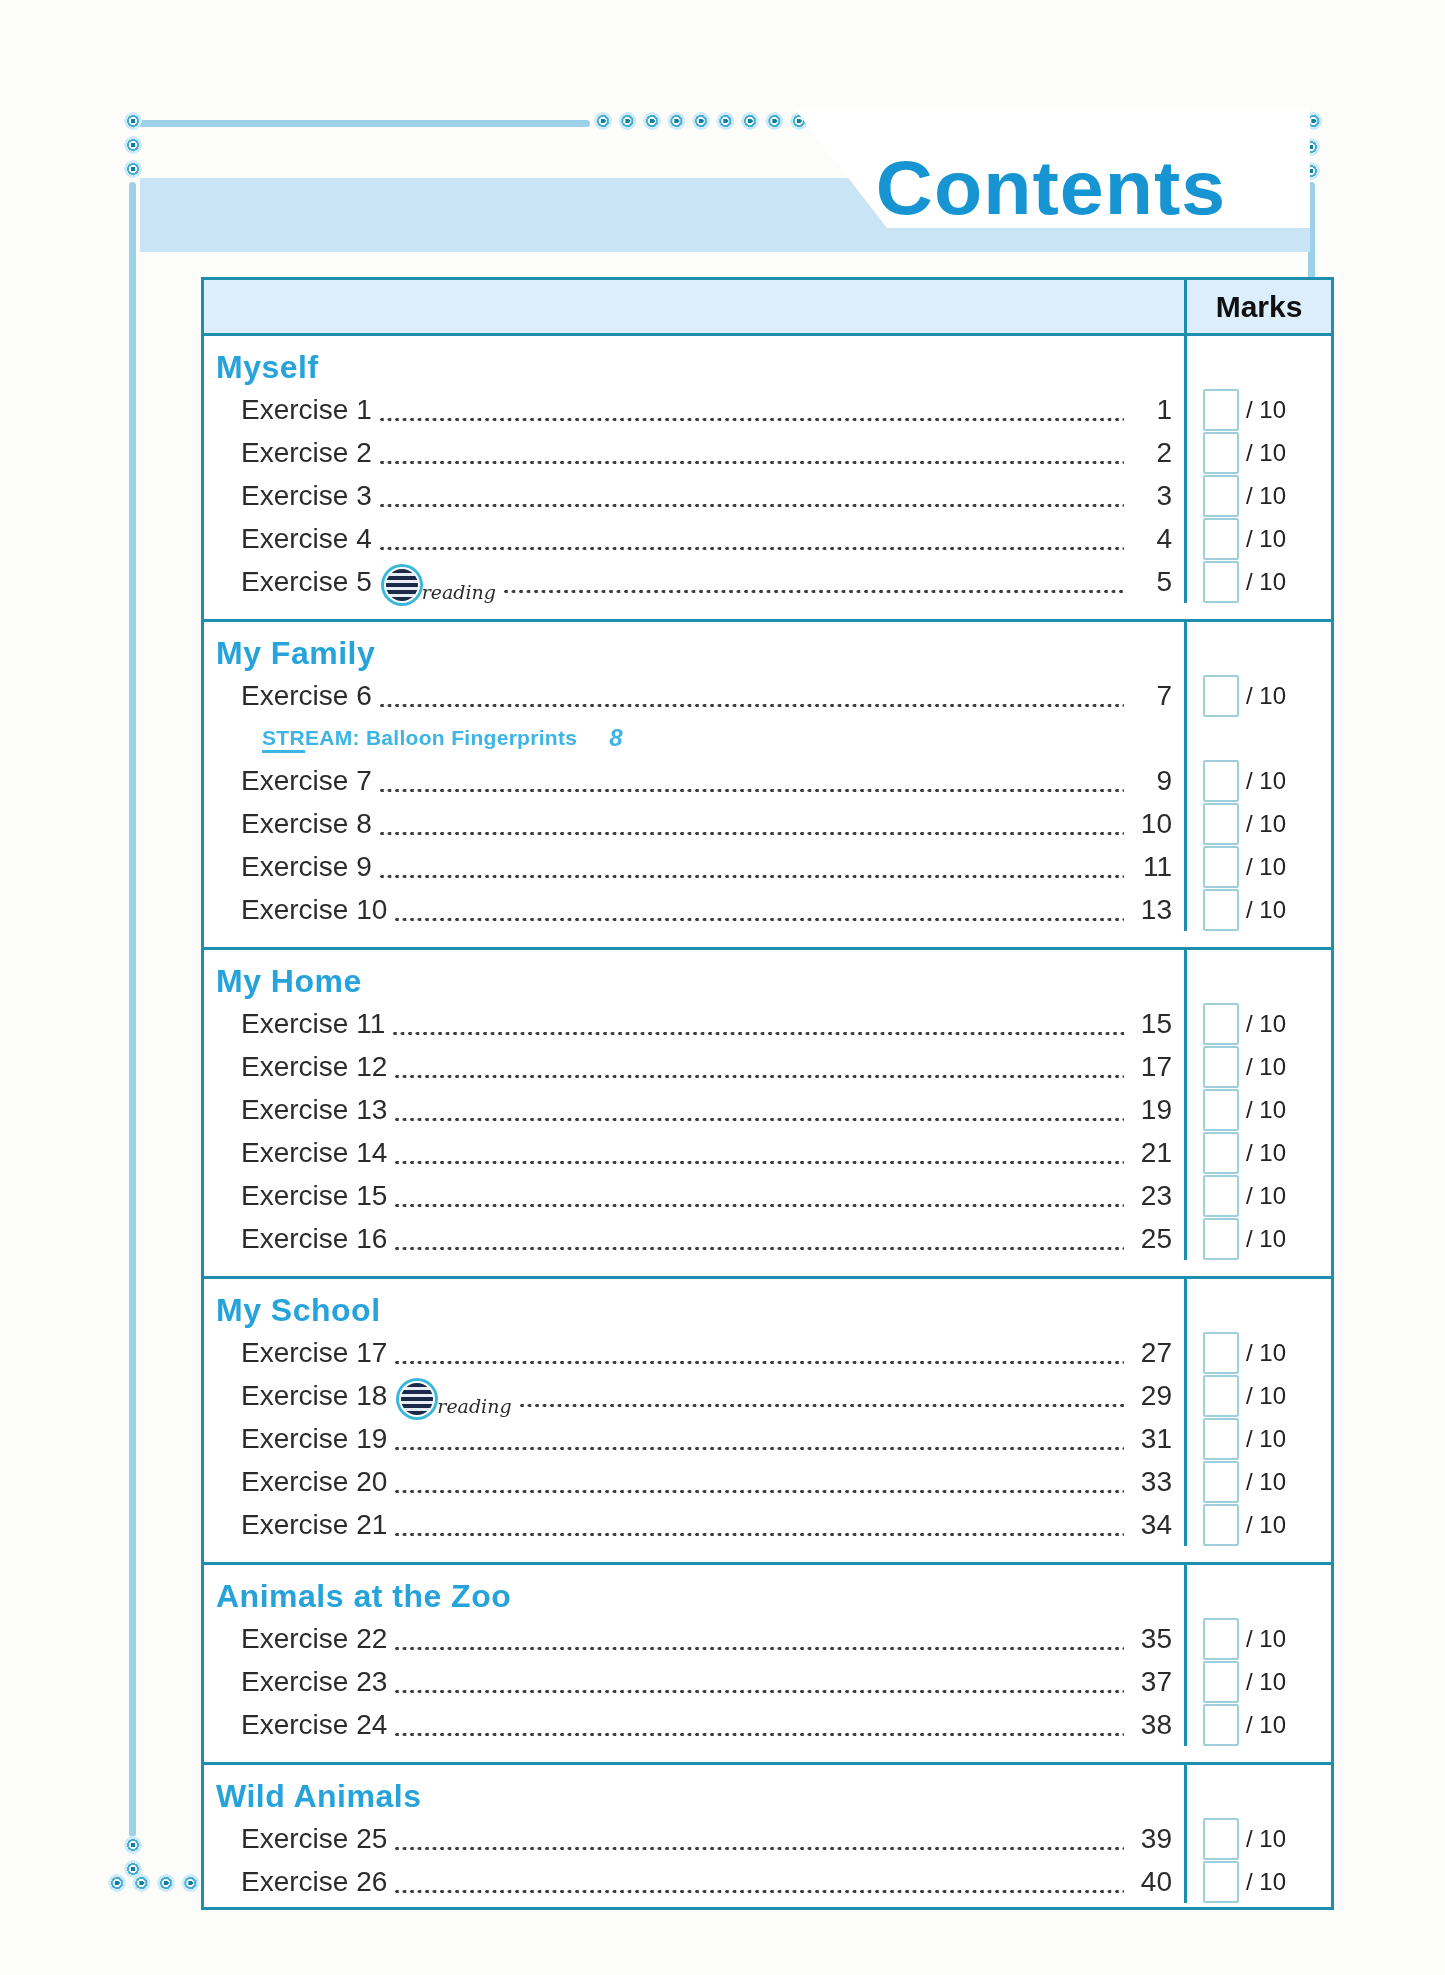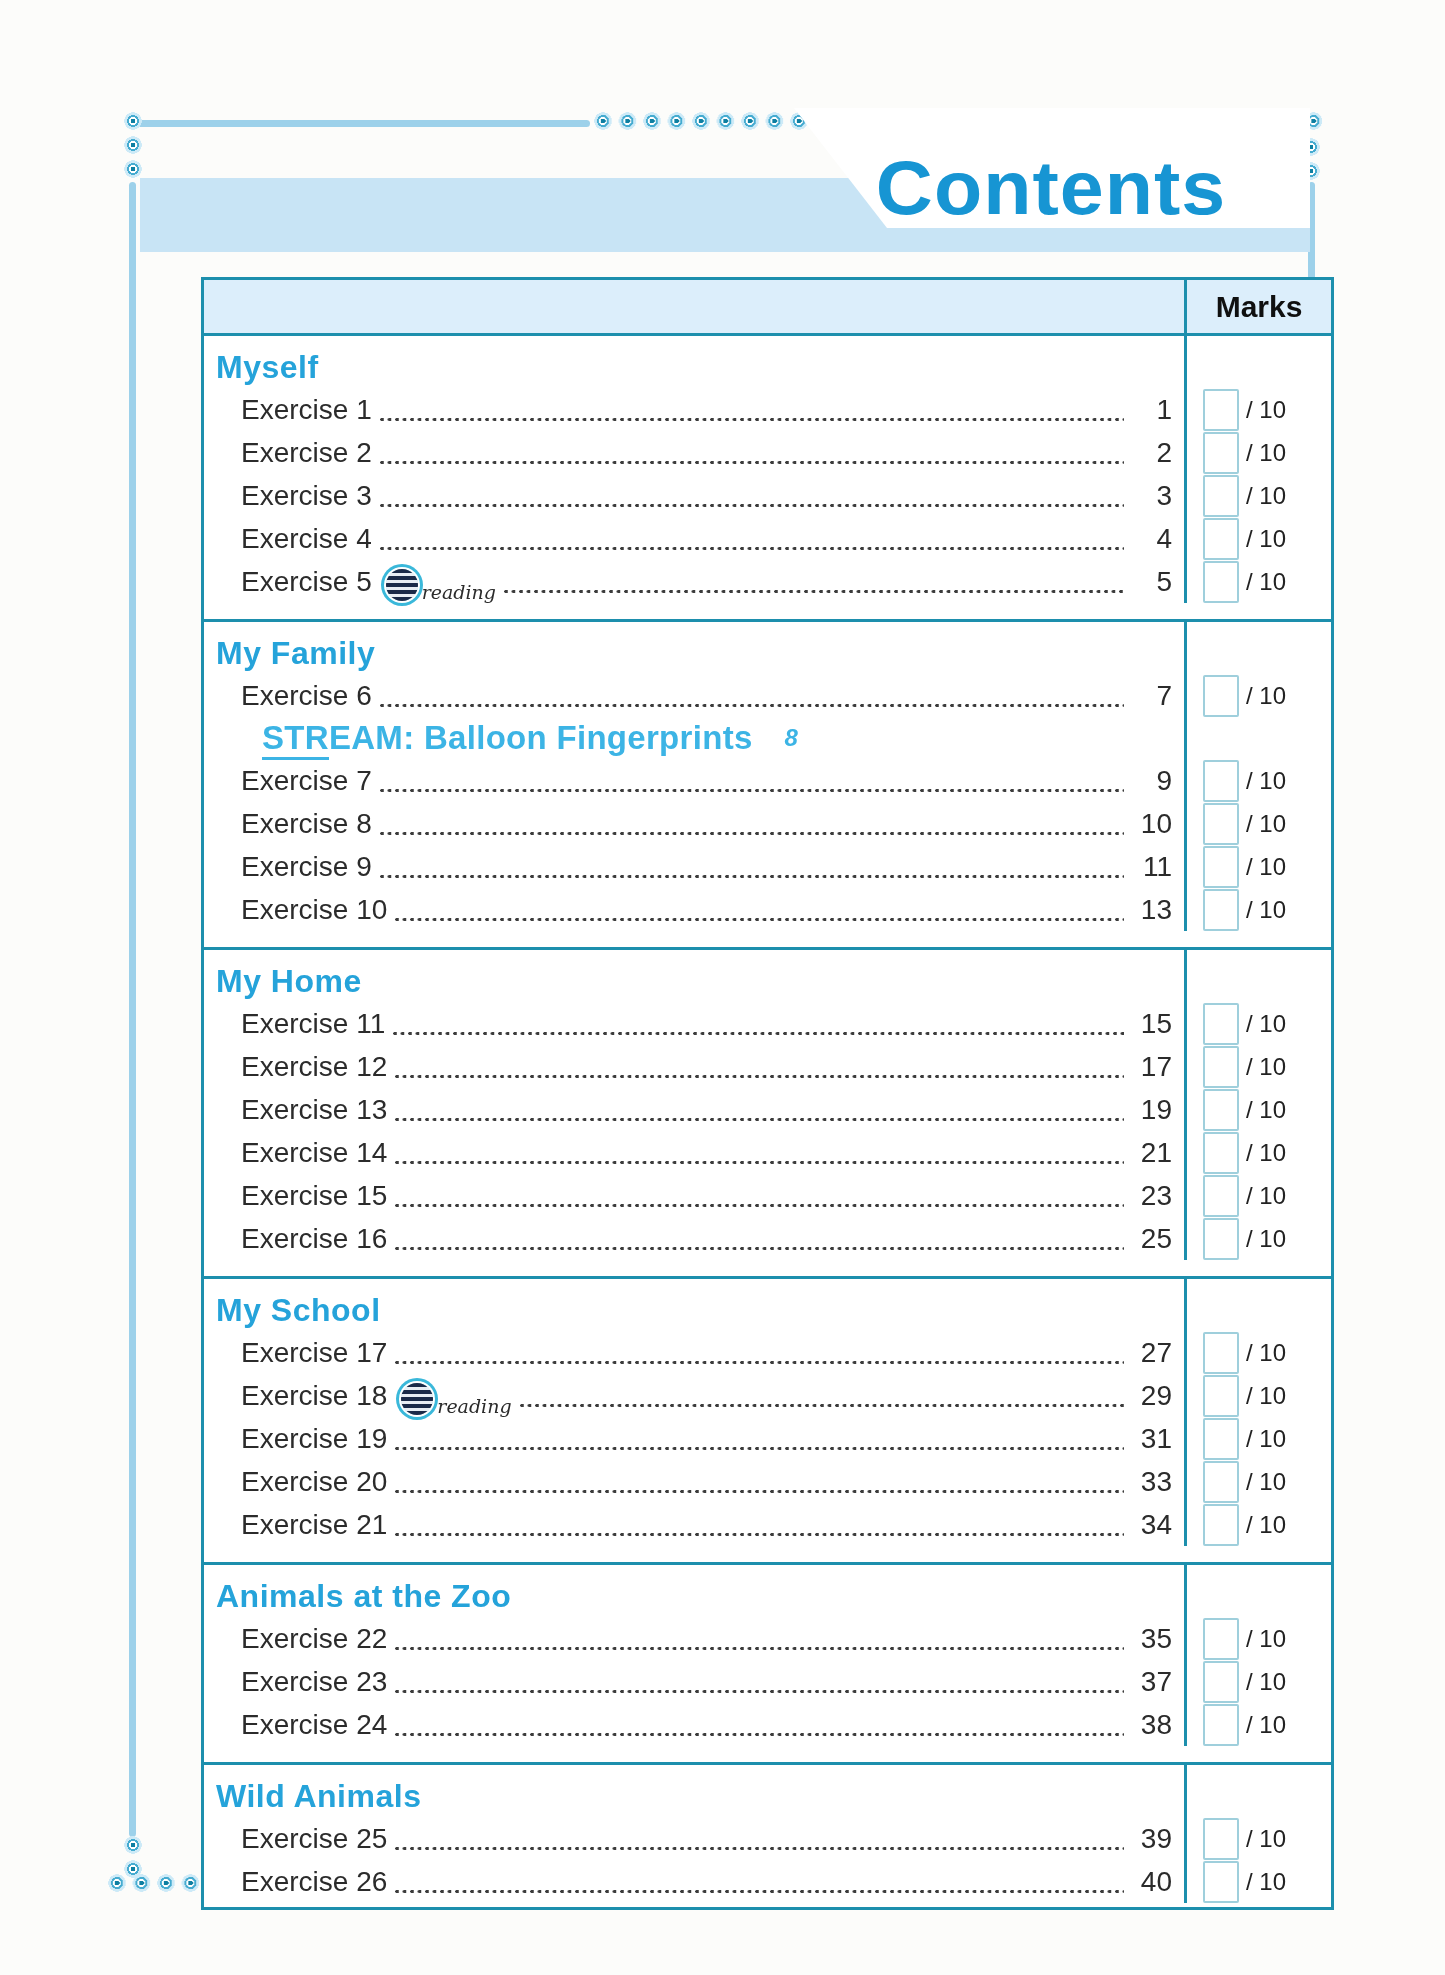--- a/index.html
+++ b/index.html
@@ -79,21 +79,21 @@
   .leader {
     flex:1; height:5px; align-self:flex-end;
     margin:0 6px 9px 8px;
     background-image:radial-gradient(circle at 2px 2.5px, #3c3c3c 0 1.7px, transparent 1.9px);
     background-size:7.5px 5px; background-repeat:repeat-x;
   }
   .ex-page { font-size:28px; color:#2b2b2b; min-width:42px; text-align:right; white-space:nowrap; }
 
   .stream-row { height:42px; }
   .stream-row .cell-main { padding-left:58px; align-items:center; }
-  .stream-text { font-size:33px; font-weight:bold; color:#3cb4e5; letter-spacing:0.3px; }
+  .stream-text { font-size:21px; font-weight:bold; color:#3cb4e5; letter-spacing:0.3px; }
   .stream-text .u { border-bottom:3px solid #3cb4e5; padding-bottom:1px; }
   .stream-page { font-size:24px; font-weight:bold; font-style:italic; color:#3cb4e5; margin-left:32px; }
 
   
   .read-badge { display:inline-flex; align-items:flex-start; margin-left:10px; position:relative; top:2px; }
   .read-circle {
     width:32px; height:32px; border-radius:50%; flex:none;
     background:repeating-linear-gradient(180deg, #1b2a48 0 4px, #e8edf3 4px 7px);
     box-shadow:0 0 0 2px #ffffff, 0 0 0 5px #3ab8da;
     margin:4px 2px 0 4px;

